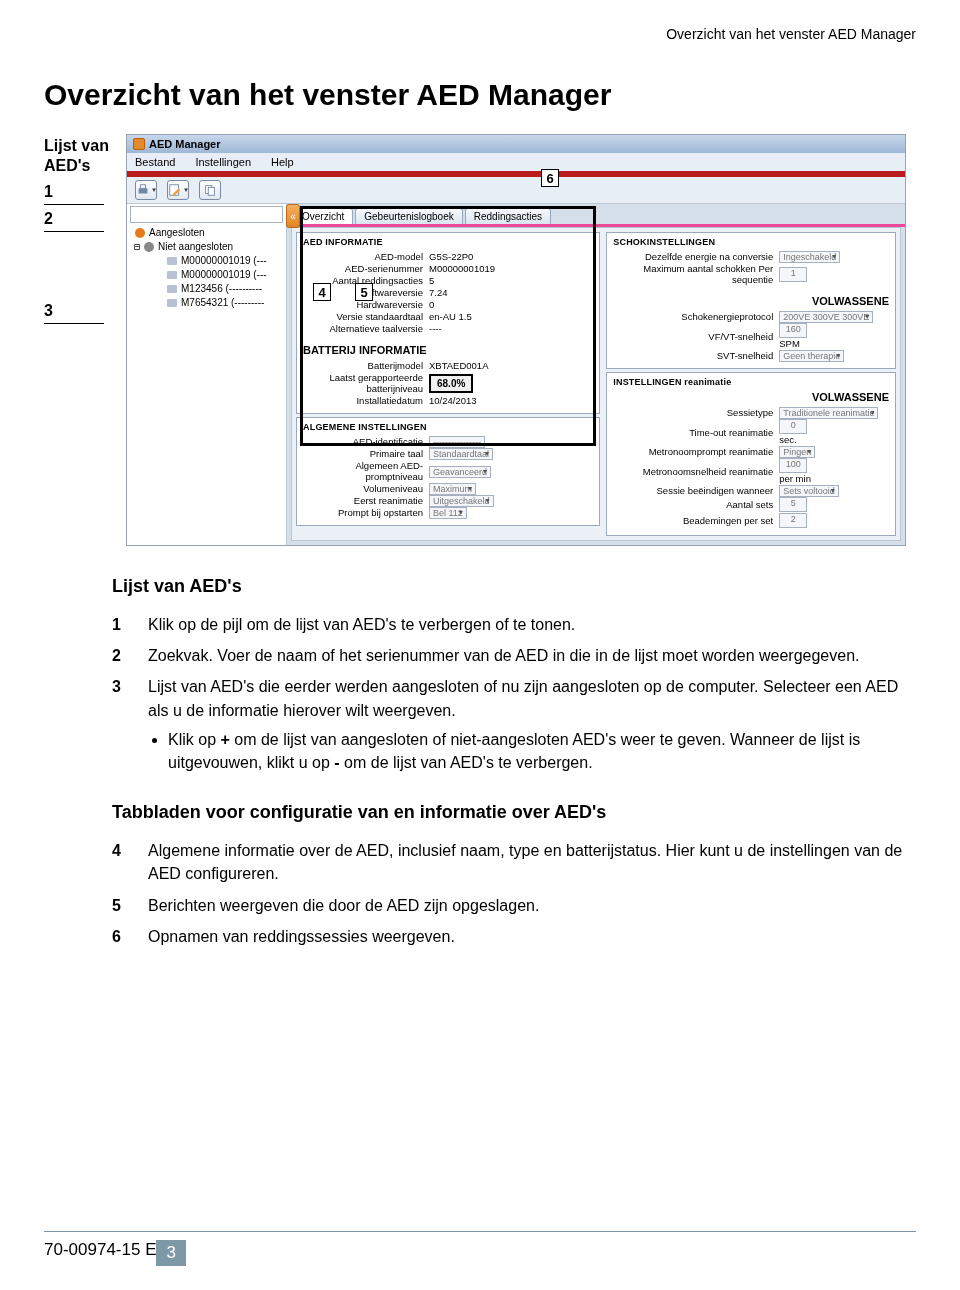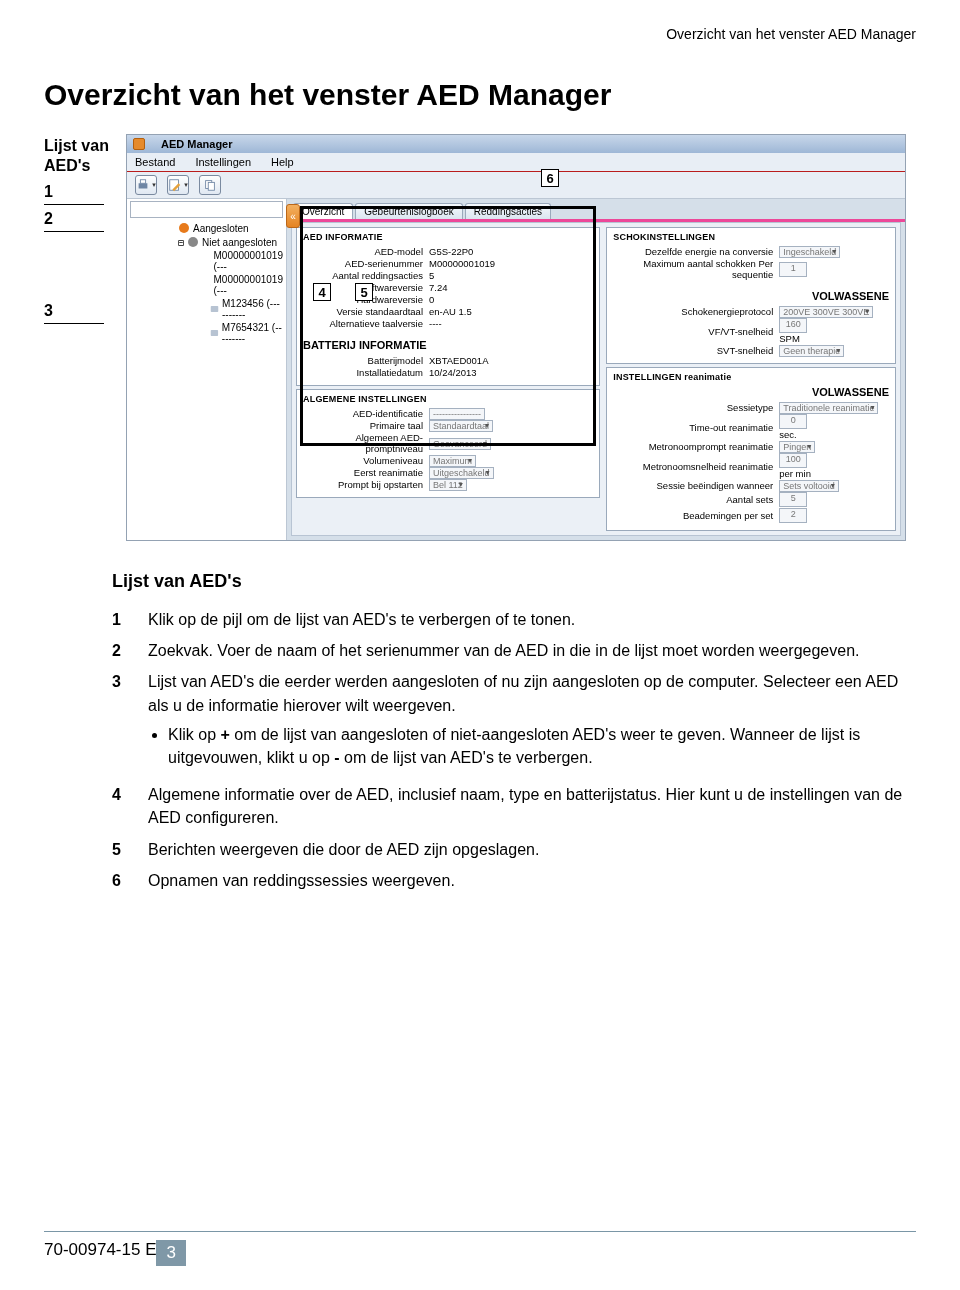--- a/index.html
+++ b/index.html
@@ -55,38 +55,38 @@
     font-size: 10px;
     color: #000;
     background: #d5dfe9;
     position: relative;
   }
   .titlebar {
     background: linear-gradient(#c8d7ea, #9eb7d6);
     padding: 3px 6px;
     display: flex;
     align-items: center;
-    gap: 16px;
+    gap: 4px;
     font-size: 11px;
     font-weight: 700;
     color: #000;
   }
   .titlebar .tico {
     width: 12px; height: 12px;
     background: #e58a2c;
     border: 1px solid #b35f0e;
     border-radius: 2px;
   }
   .menubar {
     background: #e8eef5;
     padding: 3px 8px;
     display: flex;
     gap: 20px;
     font-size: 11px;
-    border-bottom: 1px solid #b91c1c;
+    border-bottom: 6px solid #b91c1c;
   }
   .toolbar {
     background: #e8eef5;
     padding: 3px 8px;
     display: flex;
     gap: 10px;
     border-bottom: 1px solid #bcc7d4;
     align-items: center;
   }
   .tbtn {
@@ -105,21 +105,21 @@
     border-right:1px solid #bcc7d4;
     padding:2px 3px 10px 3px;
     font-size:10px;
   }
   .sidebar .search {
     width:100%; height:17px;
     border:1px solid #a8b3c2;
     margin-bottom:3px;
     background:#fff;
   }
-  .tree-row { display:flex; align-items:center; gap:3px; padding:1px 0 1px 4px;margin-left:44px;}
+  .tree-row { display:flex; align-items:flex-start; gap:3px; padding:1px 0 1px 4px;}
   .tree-row.indent2 { padding-left:36px;}
   .tree-ico { width:12px; height:12px; display:inline-block;}
   .ico-conn { fill:#e77a1b;}
   .ico-disc { fill:#888;}
   .main {
     flex:1;
     background:#d5dfe9;
     padding:4px 0 0 0;
   }
   .tabbar {
@@ -363,20 +363,24 @@
                     <span class="k">Alternatieve taalversie</span>
                     <span class="v">----</span>
                   </div>
 
                 <div class="sub">BATTERIJ INFORMATIE</div>
                 <div class="kv">
                     <span class="k">Batterijmodel</span>
                     <span class="v">XBTAED001A</span>
                   </div>
                 <div class="kv">
+                    <span class="k">Laatst gerapporteerde batterijniveau</span>
+                    <span class="v"><span class="battbox">68.0%</span></span>
+                  </div>
+                <div class="kv">
                     <span class="k">Installatiedatum</span>
                     <span class="v">10/24/2013</span>
                   </div>
               </div>
 
               <div class="panel">
                 <h4>ALGEMENE INSTELLINGEN</h4>
                 <div class="kv">
                     <span class="k">AED-identificatie</span>
                     <span class="v"><span class="inp">----------------</span></span>
@@ -511,20 +515,21 @@
           <ul class="bul">
             <li>
               <span>Klik op </span><span class="bld">+</span><span> om de lijst van aangesloten of niet-aangesloten AED's weer te geven. Wanneer de lijst is uitgevouwen, klikt u op </span><span class="bld">-</span><span> om de lijst van AED's te verbergen.</span>
             </li>
           </ul>
         </td>
       </tr>
     </tbody>
       </table>
 
+    <div class="subhead">Tabbladen voor configuratie van en informatie over AED's</div>
     <table class="defs">
       <tbody>
           <tr>
         <td class="num">4</td>
         <td>Algemene informatie over de AED, inclusief naam, type en batterijstatus. Hier kunt u de instellingen van de AED configureren.</td>
       </tr>
       <tr>
         <td class="num">5</td>
         <td>Berichten weergeven die door de AED zijn opgeslagen.</td>
       </tr>

